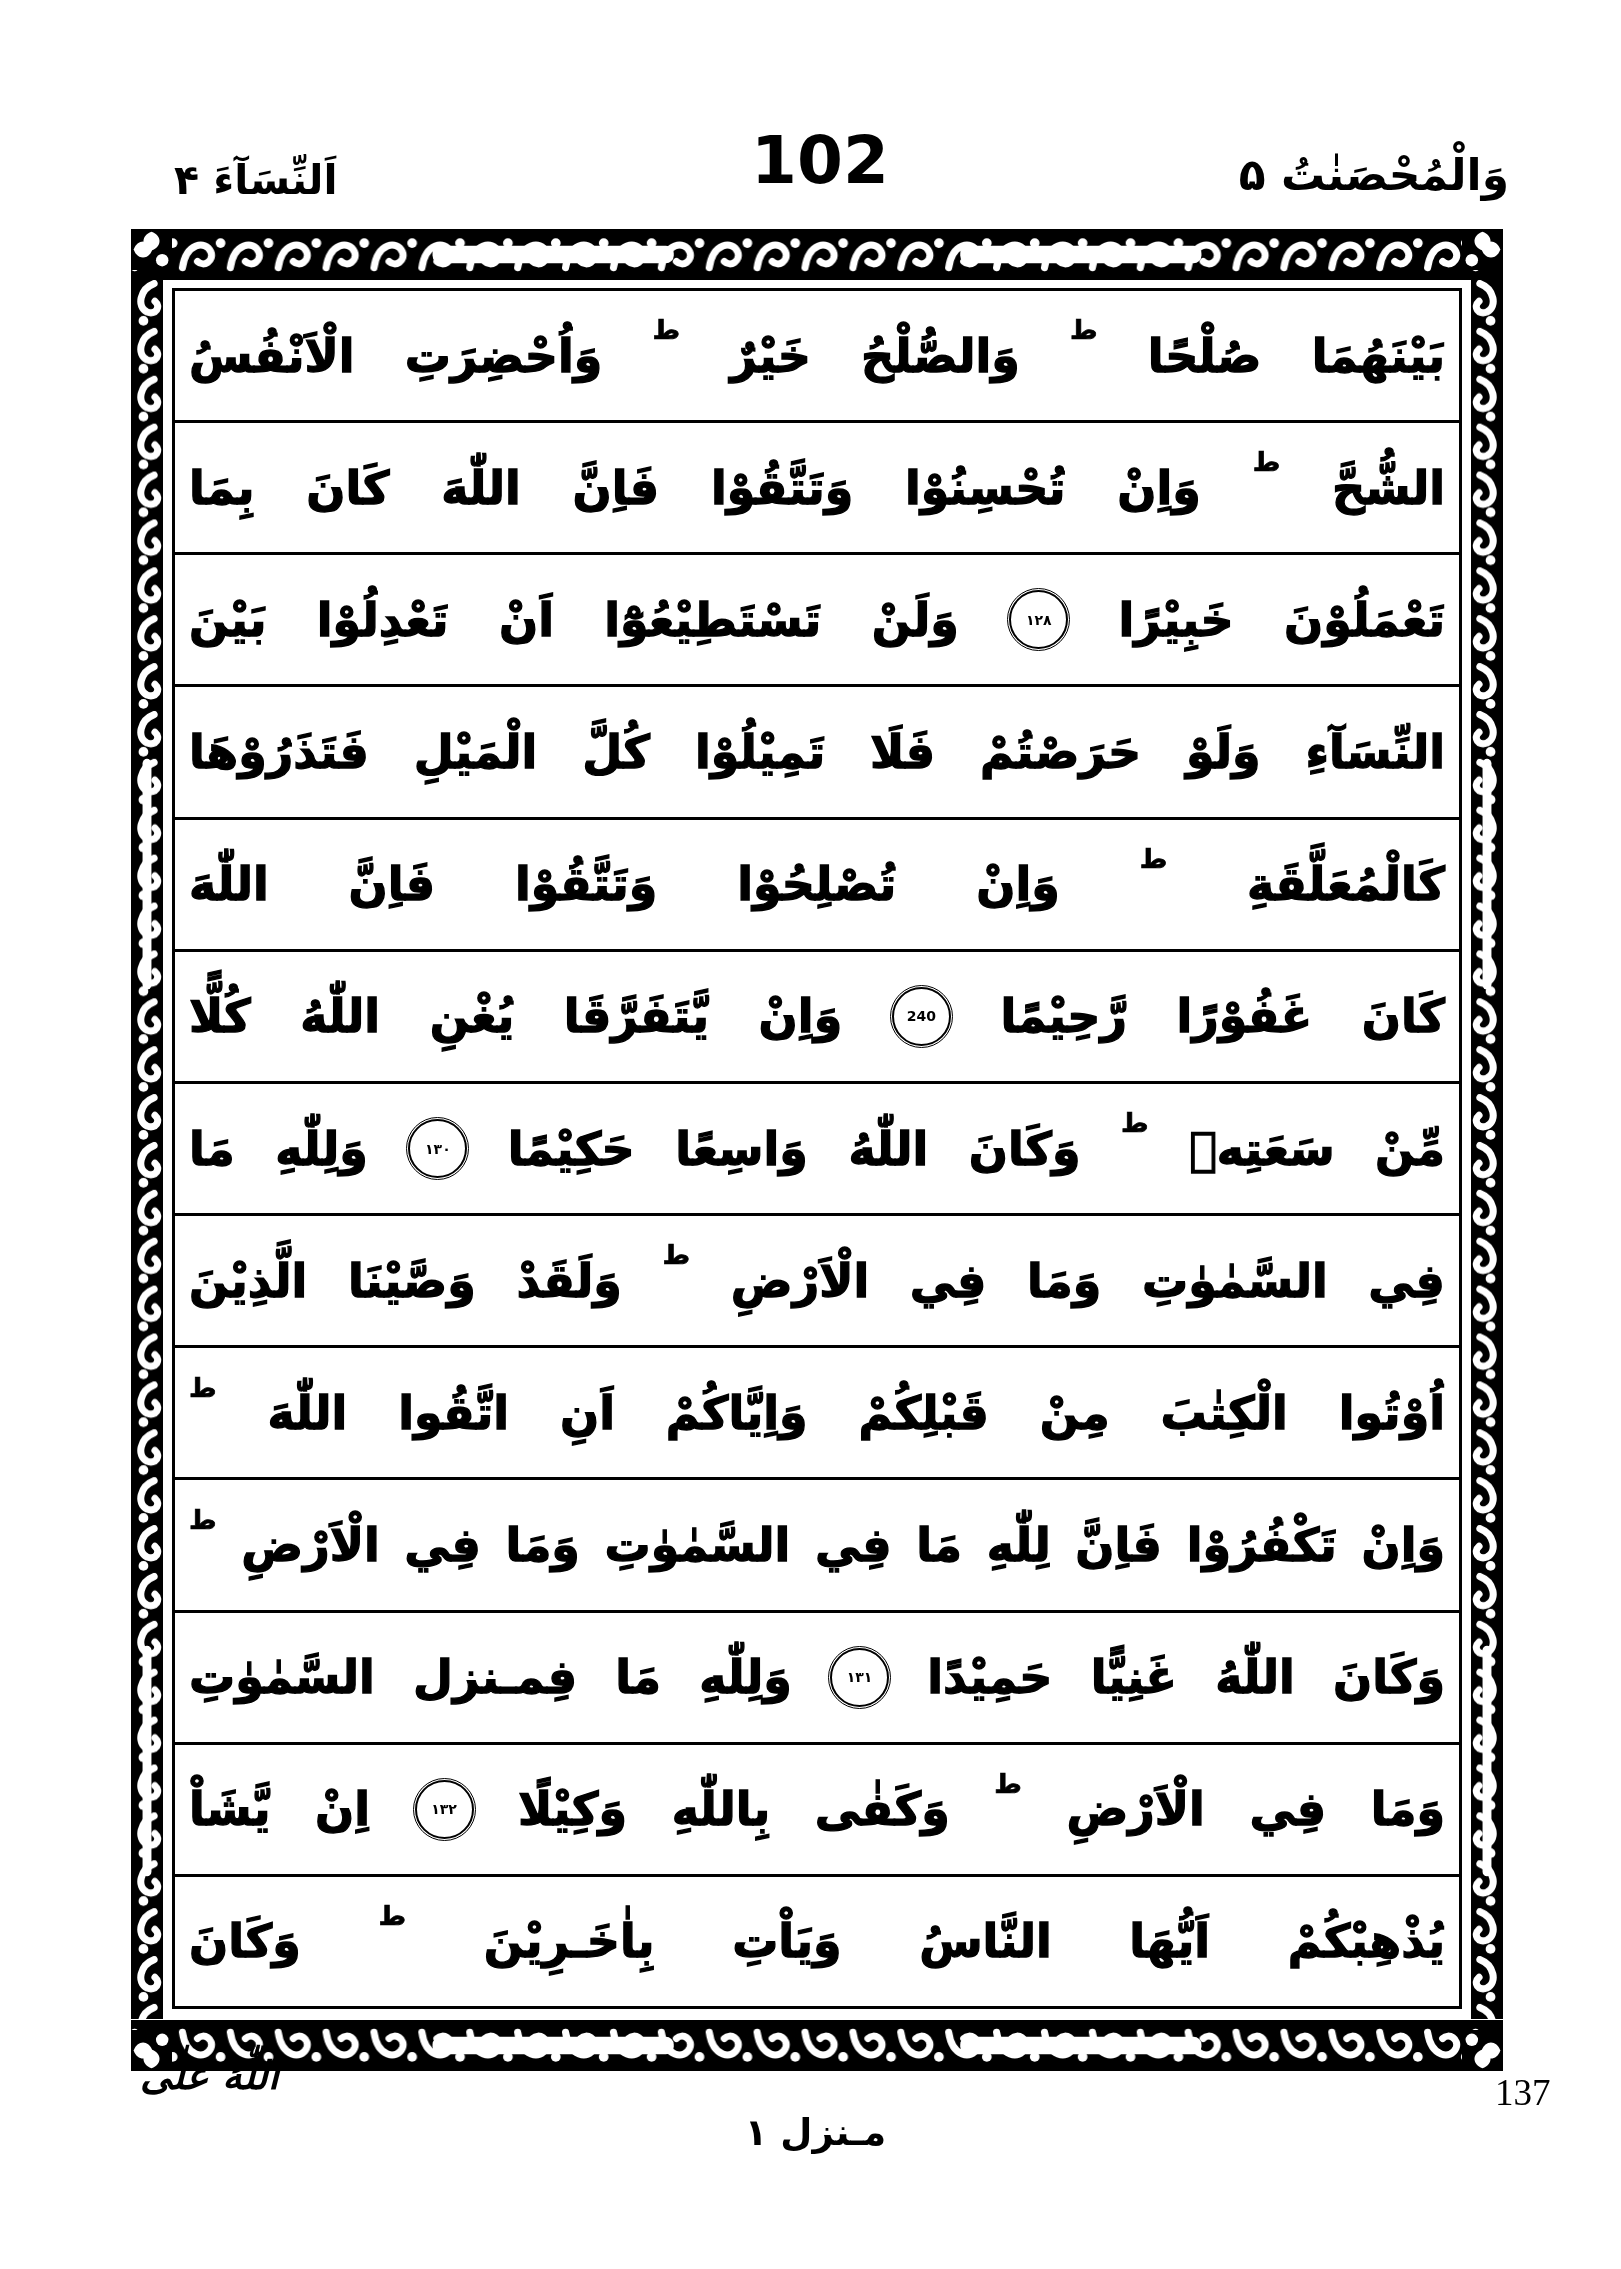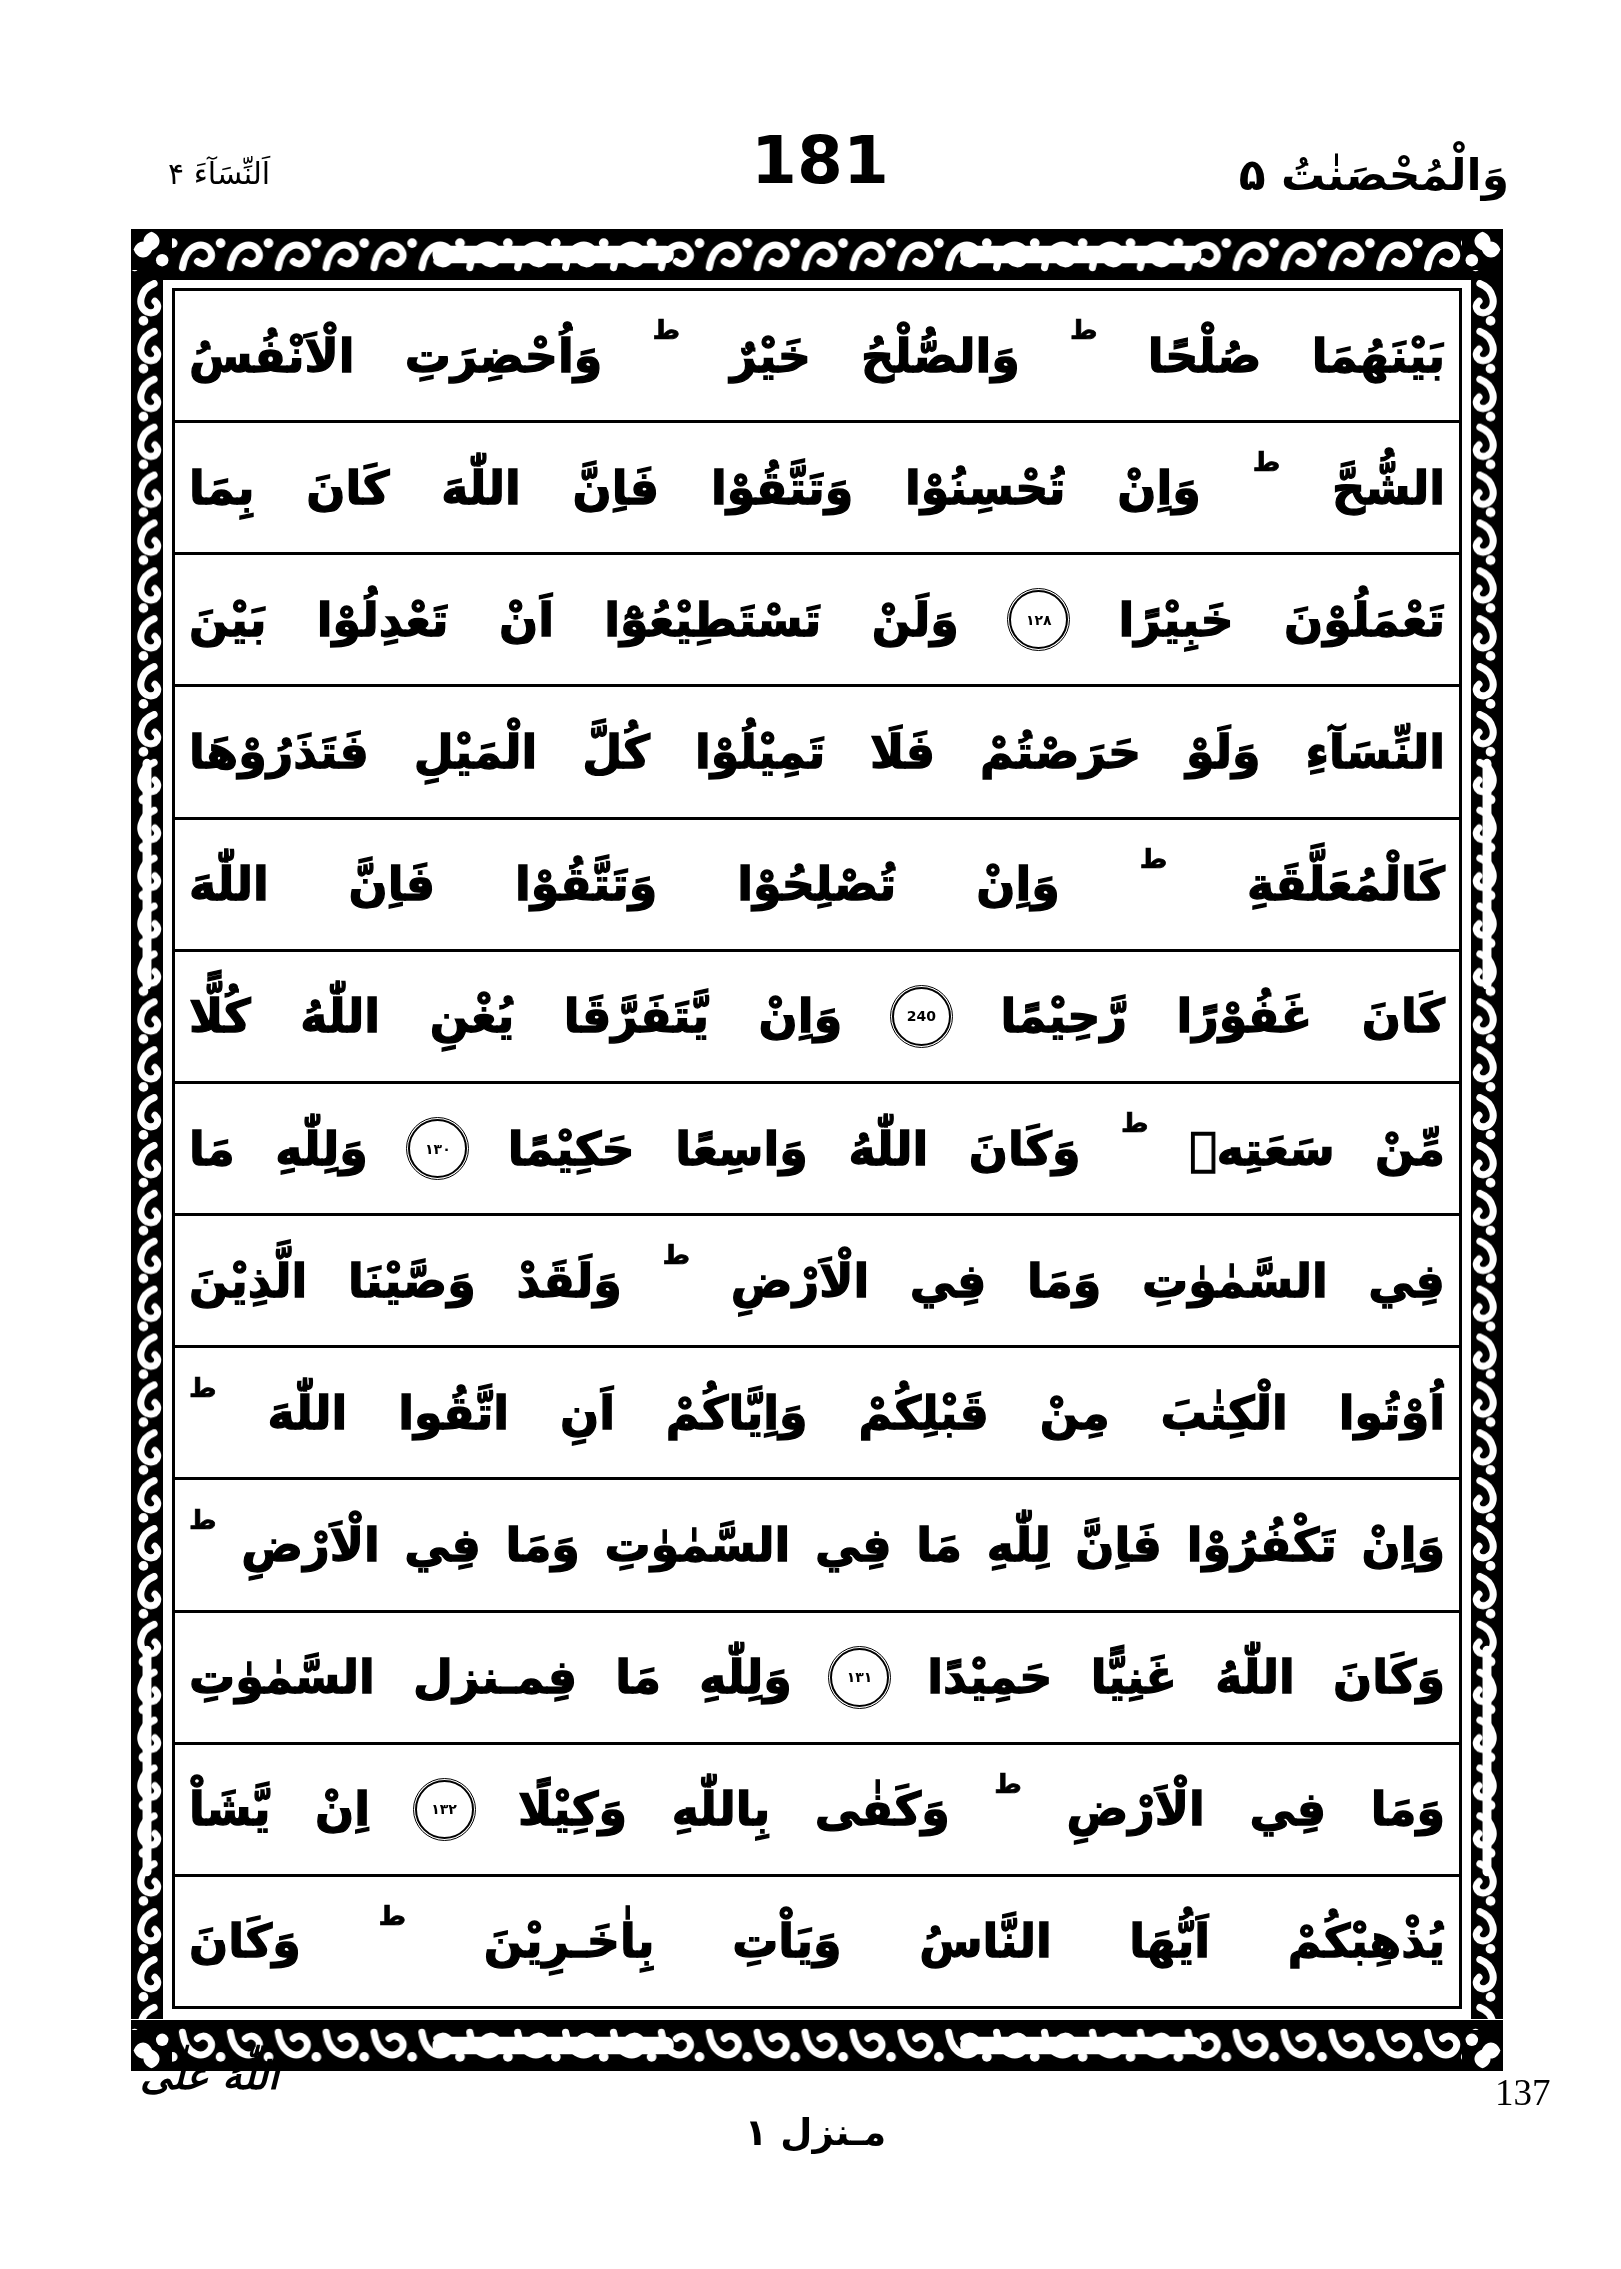--- a/index.html
+++ b/index.html
@@ -4,21 +4,21 @@
 <style>
   html,body{margin:0;padding:0;}
   body{
     width:1622px;height:2270px;position:relative;
     background:#ffffff;color:#000;
     font-family:"DejaVu Sans",sans-serif;
     overflow:hidden;
   }
   
   .marginal{position:absolute;white-space:nowrap;direction:rtl;}
-  .hdr-left   {left:168px;  top:156px;  font-size:30px; font-weight:normal;}
+  .hdr-left   {left:174px;  top:156px;  font-size:41px; font-weight:bold;}
   .hdr-center {left:736px;  top:122px;  width:168px; text-align:center; font-size:66px; font-weight:bold;}
   .hdr-right  {right:113px; top:149px;  font-size:44px; font-weight:bold;}
   .ftr-left   {left:140px;  top:2053px; font-size:39px; font-weight:bold;font-style:italic;}
   .ftr-center {left:700px;  top:2071px; width:231px; text-align:center; font-size:37px; font-weight:bold;margin-top:40px;}
   .ftr-right  {left:1495px; top:2071px; font-size:37px; direction:ltr;
                font-family:"Liberation Serif",serif;text-align:center;}
   
   .frame{position:absolute;left:131px;top:229px;width:1372px;height:1842px;}
   .band{position:absolute;display:block;}
   .band-top   {left:0;top:0;width:1372px;height:51px;}
@@ -55,21 +55,21 @@
   .pause-mark{
     font-size:26.6px;font-weight:bold;line-height:1;
     transform:translateY(-25px);
     -webkit-text-stroke:0.7px #000;
   }
 </style>
 </head>
 <body>
 
 <div class="marginal hdr-left">اَلنِّسَآءَ ۴</div>
-<div class="marginal hdr-center">181</div>
+<div class="marginal hdr-center">102</div>
 <div class="marginal hdr-right">وَالْمُحْصَنٰتُ ۵</div>
 
 <div class="frame">
 
   <svg class="band band-top" viewBox="0 0 1547 58" preserveAspectRatio="none" xmlns="http://www.w3.org/2000/svg">
     <defs>
       <pattern id="vineT" width="54" height="58" patternUnits="userSpaceOnUse">
         <path d="M4,44 C8,16 30,12 36,26 C40,36 28,44 21,37" fill="none" stroke="#fff" stroke-width="8" stroke-linecap="round"></path>
         <circle cx="47" cy="16" r="5.5" fill="#fff"></circle>
       </pattern>

